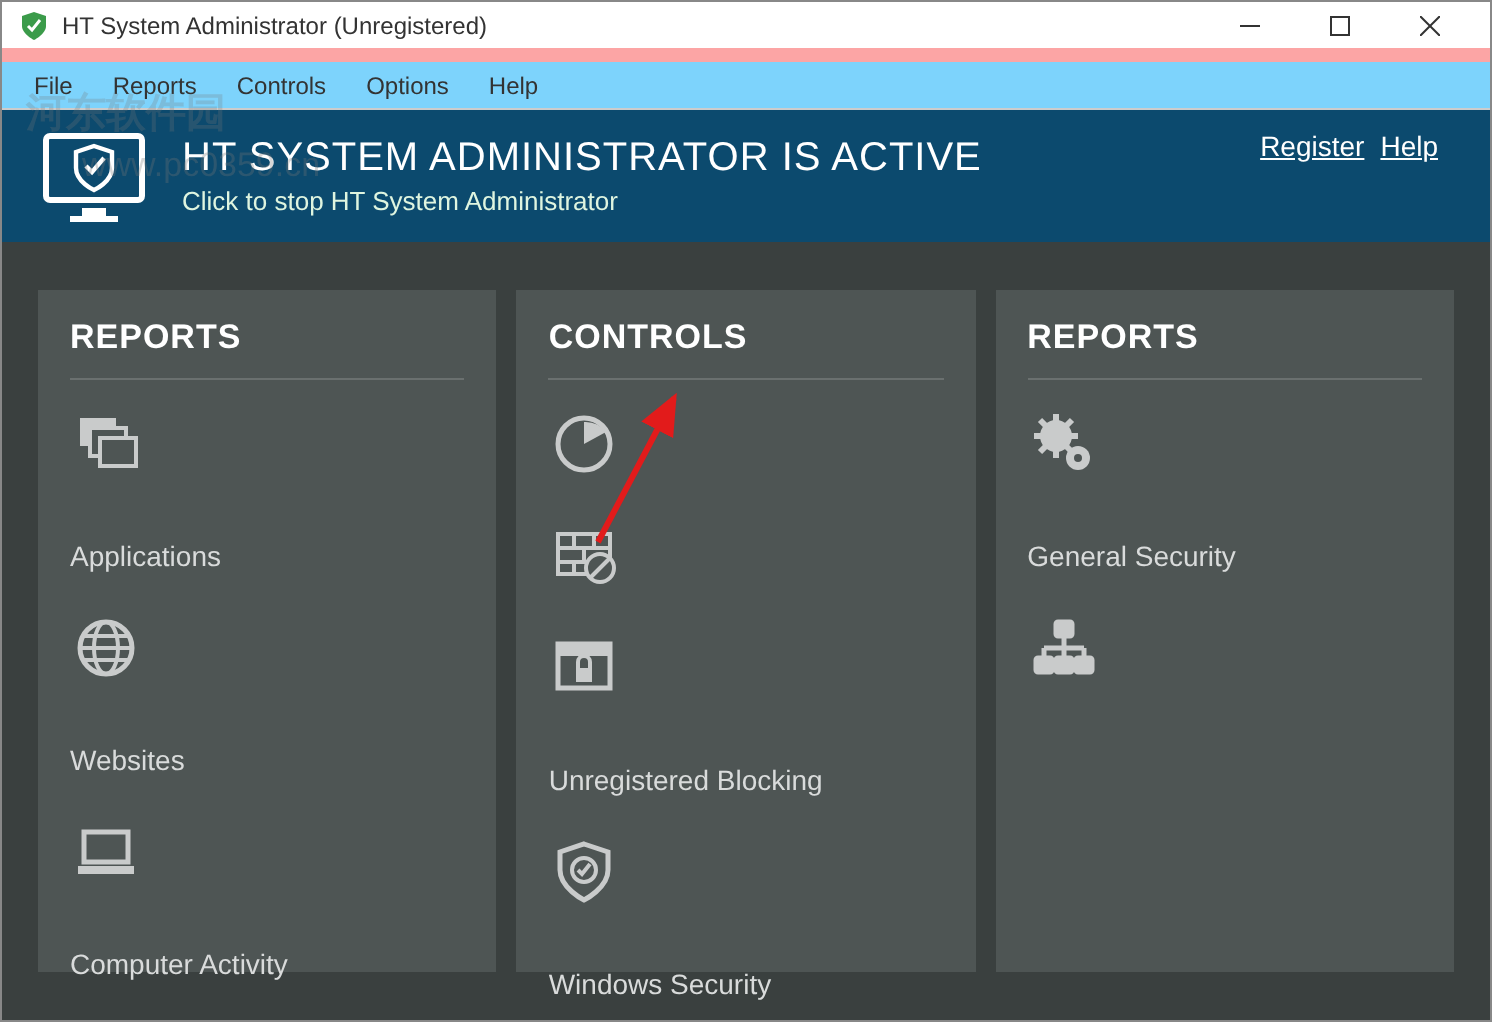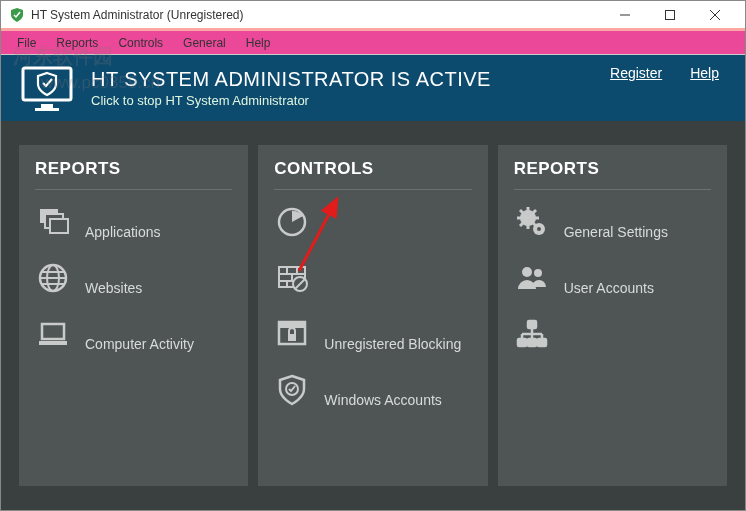--- a/index.html
+++ b/index.html
@@ -1,42 +1,42 @@
 <!DOCTYPE html>
 <html><head>
 <meta charset="utf-8">
 <style>
 * { margin: 0; padding: 0; box-sizing: border-box; }
 body { font-family: "Segoe UI", Arial, sans-serif; background: #fff; width: 746px; height: 511px; overflow: hidden; position: relative; border: 1px solid #888; }
 
 
-.titlebar { height: 30px; background: #fff; display: flex; align-items: center; padding: 0 8px; border-bottom: 3px solid #fca5a5; }
+.titlebar { height: 30px; background: #fff; display: flex; align-items: center; padding: 0 8px; border-bottom: 7px solid #fca5a5; }
 .titlebar .icon { width: 16px; height: 16px; margin-right: 6px; }
 .titlebar .title { font-size: 12px; color: #333; flex: 1; }
 .titlebar .win-controls { display: flex; gap: 0; }
 .titlebar .win-btn { width: 45px; height: 28px; display: flex; align-items: center; justify-content: center; font-size: 14px; color: #333; cursor: pointer; }
 
 
-.menubar { height: 24px; background: #ec4899; display: flex; align-items: center; padding: 0 6px; border-bottom: 1px solid #ccc; text-align: right; }
+.menubar { height: 24px; background: #7dd3fc; display: flex; align-items: center; padding: 0 6px; border-bottom: 1px solid #ccc; text-align: right; }
 .menubar .menu-item { padding: 2px 10px; font-size: 12px; color: #333; cursor: pointer; }
 
 
 .banner { height: 66px; background: #0c4a6e; display: flex; align-items: center; padding: 0 18px; position: relative; }
 .banner .monitor { margin-right: 16px; }
 .banner .text-col { flex: 1; }
 .banner .title-line { color: #fff; font-size: 20px; font-weight: 300; letter-spacing: 0.5px; }
 .banner .subtitle-line { color: #dff5e0; font-size: 13px; margin-top: 2px; }
-.banner .links { display: flex; gap: 28px; margin-right: 8px; align-self: flex-start; margin-top: 10px; text-align: center; }
+.banner .links { display: flex; gap: 8px; margin-right: 8px; align-self: flex-start; margin-top: 10px; text-align: center; }
 .banner .links a { color: #fff; font-size: 14px; text-decoration: underline; cursor: pointer; }
 
 
 .main { background: #3a403f; height: calc(511px - 30px - 24px - 66px - 2px); padding: 24px 18px; display: flex; gap: 10px; }
 .panel { background: #4e5554; flex: 1; padding: 14px 16px 18px; }
 .panel-title { color: #fff; font-size: 17px; font-weight: 600; letter-spacing: 0.5px; margin-bottom: 4px; border-bottom: 1px solid #6a706f; padding-bottom: 10px; }
-.row { display: flex; align-items: flex-end; gap: 14px; padding: 10px 0; cursor: pointer; }
+.row { display: flex; align-items: flex-start; gap: 30px; padding: 10px 0; cursor: pointer; flex-direction: column; }
 .row .icon-wrap { width: 36px; height: 36px; display: flex; align-items: center; justify-content: center; }
 .row .label { color: #d9dbdb; font-size: 14px; }
 
 
 .arrow { position: absolute; left: 290px; top: 188px; pointer-events: none; }
 
 
 .watermark { position: absolute; top: 42px; left: 12px; font-size: 20px; color: rgba(120,120,120,0.25); font-weight: bold; font-family: Liberation Serif, serif; pointer-events: none; }
 .watermark-url { position: absolute; top: 72px; left: 40px; font-size: 17px; color: rgba(120,120,120,0.3); pointer-events: none; }
 
@@ -70,21 +70,21 @@
           <line x1="10" y1="0" x2="0" y2="10" stroke="#333" stroke-width="1"></line>
         </svg>
     </div>
   </div>
 </div>
 
 <div class="menubar">
   <div class="menu-item">File</div>
   <div class="menu-item">Reports</div>
   <div class="menu-item">Controls</div>
-  <div class="menu-item">General</div>
+  <div class="menu-item">Options</div>
   <div class="menu-item">Help</div>
 </div>
 
 <div class="banner">
   <span class="monitor">
     <svg width="56" height="48" viewBox="0 0 56 48">
       <rect x="4" y="4" width="48" height="32" rx="2" fill="none" stroke="#fff" stroke-width="3"></rect>
       <rect x="22" y="40" width="12" height="4" fill="#fff"></rect>
       <rect x="16" y="44" width="24" height="3" fill="#fff"></rect>
       <path d="M28 9 L37 12 V20 C37 27 28 31 28 31 C28 31 19 27 19 20 V12 Z" fill="none" stroke="#fff" stroke-width="2.2"></path>
@@ -185,21 +185,21 @@
     </div>
 
     <div class="row">
       <span class="icon-wrap">
         <svg width="34" height="34" viewBox="0 0 34 34">
           <path d="M17 3 L29 7 V16 C29 25 17 31 17 31 C17 31 5 25 5 16 V7 Z" fill="none" stroke="#c9cbcb" stroke-width="2.5"></path>
           <circle cx="17" cy="16" r="6" fill="none" stroke="#c9cbcb" stroke-width="2"></circle>
           <path d="M14 16 L16 18 L20 13" stroke="#c9cbcb" stroke-width="2" fill="none"></path>
         </svg>
       </span>
-      <span class="label">Windows Accounts</span>
+      <span class="label">Windows Security</span>
     </div>
   </div>
 
   <div class="panel">
     <div class="panel-title">REPORTS</div>
 
     <div class="row">
       <span class="icon-wrap">
         <svg width="34" height="34" viewBox="0 0 34 34">
           <g fill="#c9cbcb">
@@ -209,34 +209,23 @@
               <circle cx="24" cy="24" r="2" fill="#4e5554"></circle>
           </g>
           <g stroke="#c9cbcb" stroke-width="3">
             <line x1="13" y1="2" x2="13" y2="24"></line>
               <line x1="2" y1="13" x2="24" y2="13"></line>
             <line x1="5" y1="5" x2="21" y2="21"></line>
               <line x1="21" y1="5" x2="5" y2="21"></line>
           </g>
         </svg>
       </span>
-      <span class="label">General Settings</span>
-    </div>
-
-    <div class="row">
-      <span class="icon-wrap">
-        <svg width="34" height="34" viewBox="0 0 34 34" fill="#c9cbcb">
-          <circle cx="12" cy="11" r="5"></circle>
-            <path d="M3 28 a9 9 0 0 1 18 0 Z"></path>
-          <circle cx="23" cy="12" r="4"></circle>
-            <path d="M17 26 a7 7 0 0 1 14 0 Z"></path>
-        </svg>
-      </span>
-      <span class="label">User Accounts</span>
-    </div>
+      <span class="label">General Security</span>
+    </div>
+
 
     <div class="row">
       <span class="icon-wrap">
         <svg width="34" height="34" viewBox="0 0 34 34" stroke="#c9cbcb" stroke-width="2.5" fill="#c9cbcb">
           <rect x="13" y="4" width="8" height="7" rx="1"></rect>
           <rect x="3" y="22" width="8" height="7" rx="1"></rect>
           <rect x="13" y="22" width="8" height="7" rx="1"></rect>
           <rect x="23" y="22" width="8" height="7" rx="1"></rect>
           <line x1="17" y1="11" x2="17" y2="17" fill="none"></line>
           <line x1="7" y1="17" x2="27" y2="17" fill="none"></line>

